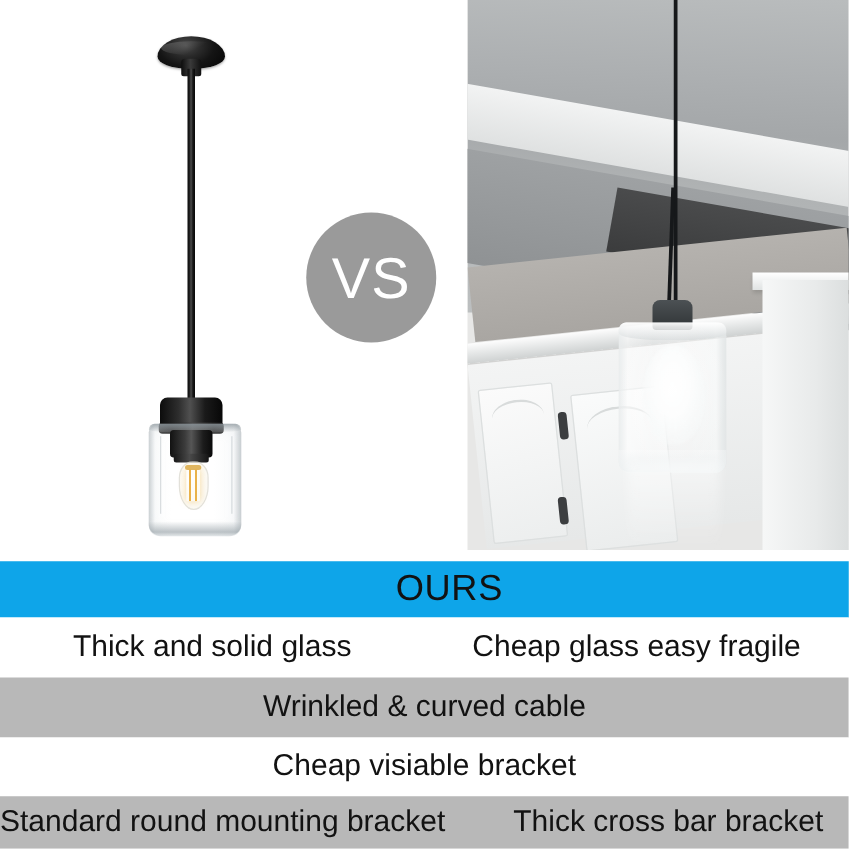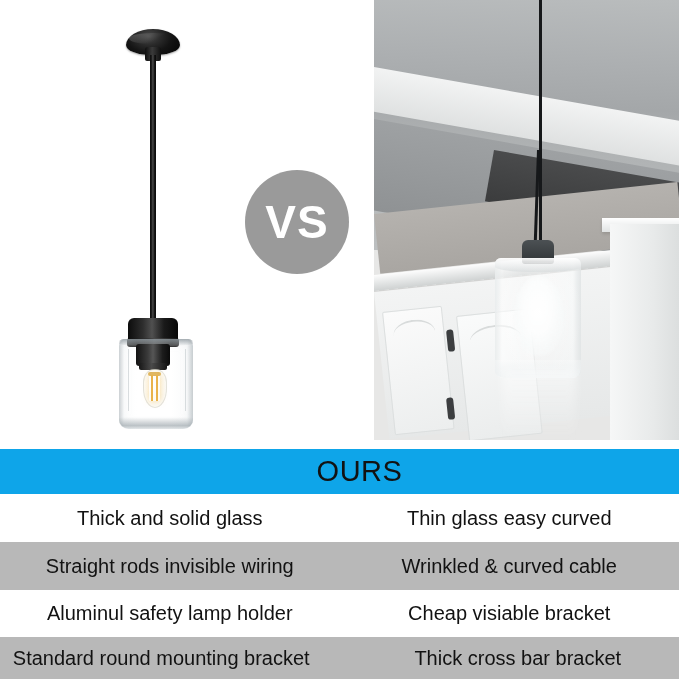--- a/index.html
+++ b/index.html
@@ -229,30 +229,30 @@
     position:absolute;left:128px;top:370px;width:74px;height:70px;
     background:linear-gradient(180deg,rgba(255,255,255,.5),rgba(255,255,255,0));
     filter:blur(4px);
   }
 
   
   .vs{
     position:absolute;left:245px;top:170px;width:104px;height:104px;
     border-radius:50%;
     display:flex;align-items:center;justify-content:center;
-    color:#ffffff;font-size:46px;font-weight:bold;letter-spacing:1px;
+    color:#ffffff;font-size:46px;font-weight:normal;letter-spacing:1px;
     line-height:1;
   }
 
   
   .table{position:absolute;left:0;top:449px;width:679px;height:230px;}
   .row{display:flex;width:679px;align-items:center;}
   .row .cell{
     flex:1 1 50%;text-align:center;color:#121212;
-    font-size:20px;line-height:1.12;white-space:nowrap;
+    font-size:24px;line-height:1.12;white-space:nowrap;
   }
   .row.head{height:45px;}
   .row.head .cell{font-size:29px;letter-spacing:.5px;}
   .row.r1{height:48px;}
   .row.r2{height:48px;}
   .row.r3{height:47px;}
   .row.r4{height:42px;gap:34px;}
 </style>
 </head>
 <body>
@@ -308,30 +308,28 @@
   </div>
 
   <div class="table">
 
     <div class="row head" style="background: #0ea5e9; padding-left: 20px;">
       <div class="cell">OURS</div>
     </div>
 
     <div class="row r1" style="background: rgb(255, 255, 255);">
       <div class="cell">Thick and solid glass</div>
-      <div class="cell">Thin glass easy curved</div>
+      <div class="cell">Cheap glass easy fragile</div>
     </div>
 
     <div class="row r2" style="background: rgb(184, 184, 184);">
-      <div class="cell">Straight rods invisible wiring</div>
       <div class="cell">Wrinkled &amp; curved cable</div>
     </div>
 
     <div class="row r3" style="background: rgb(255, 255, 255);">
-      <div class="cell">Aluminul safety lamp holder</div>
       <div class="cell">Cheap visiable bracket</div>
     </div>
 
     <div class="row r4" style="background: rgb(184, 184, 184);">
       <div class="cell">Standard round mounting bracket</div>
       <div class="cell">Thick cross bar bracket</div>
     </div>
 
   </div>
 </div>

